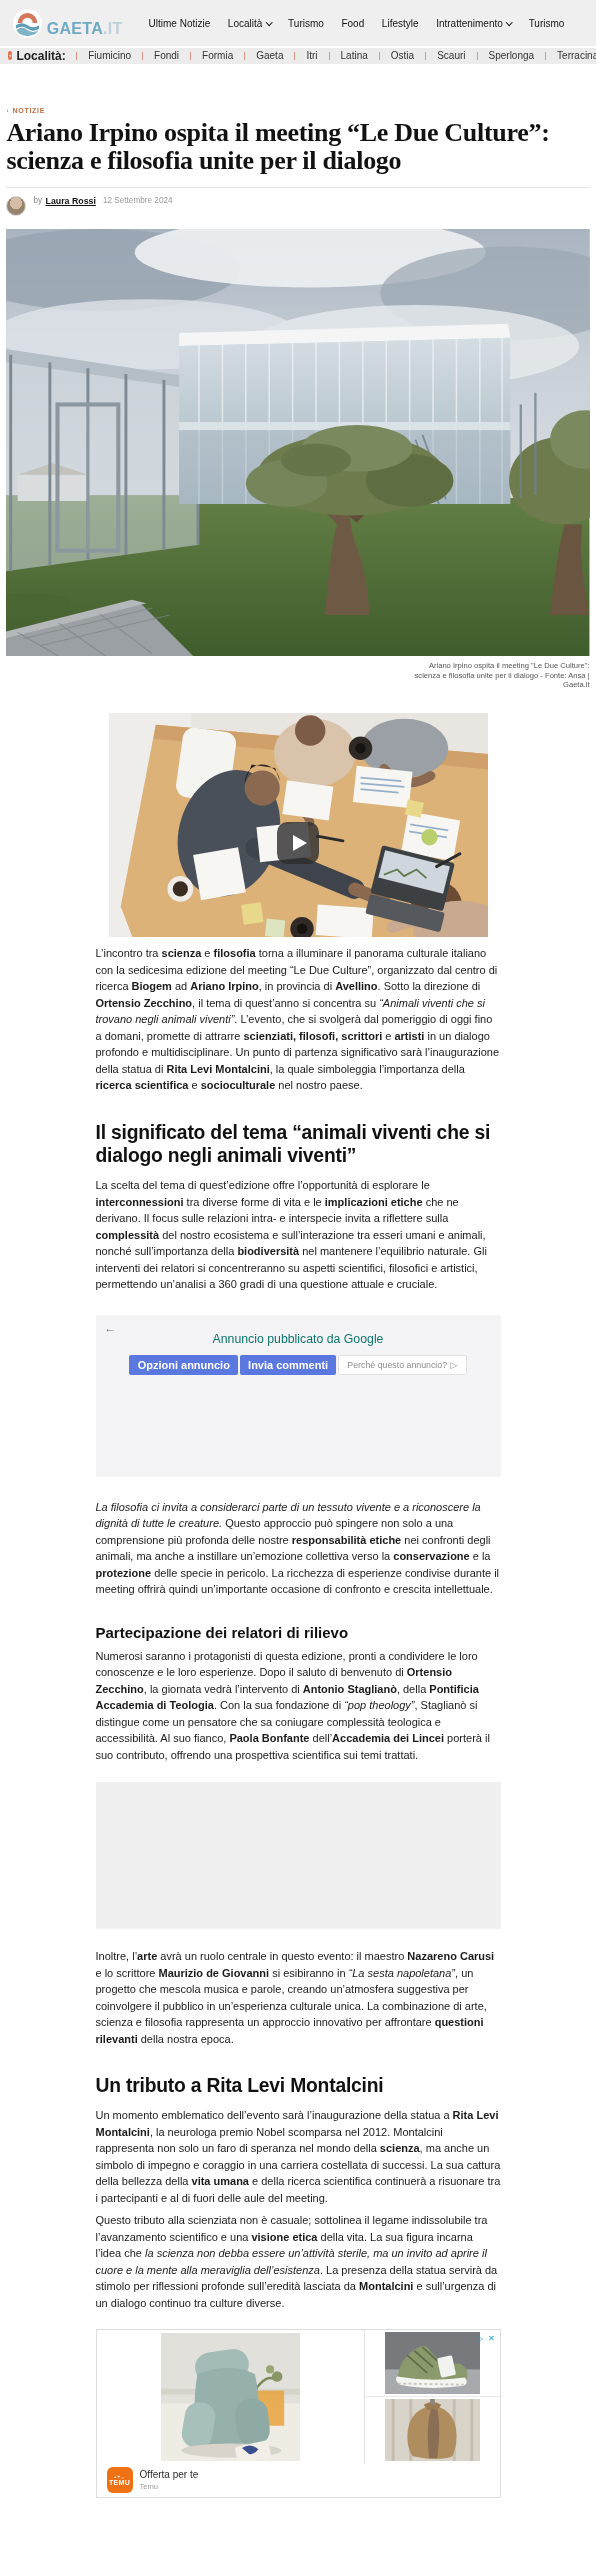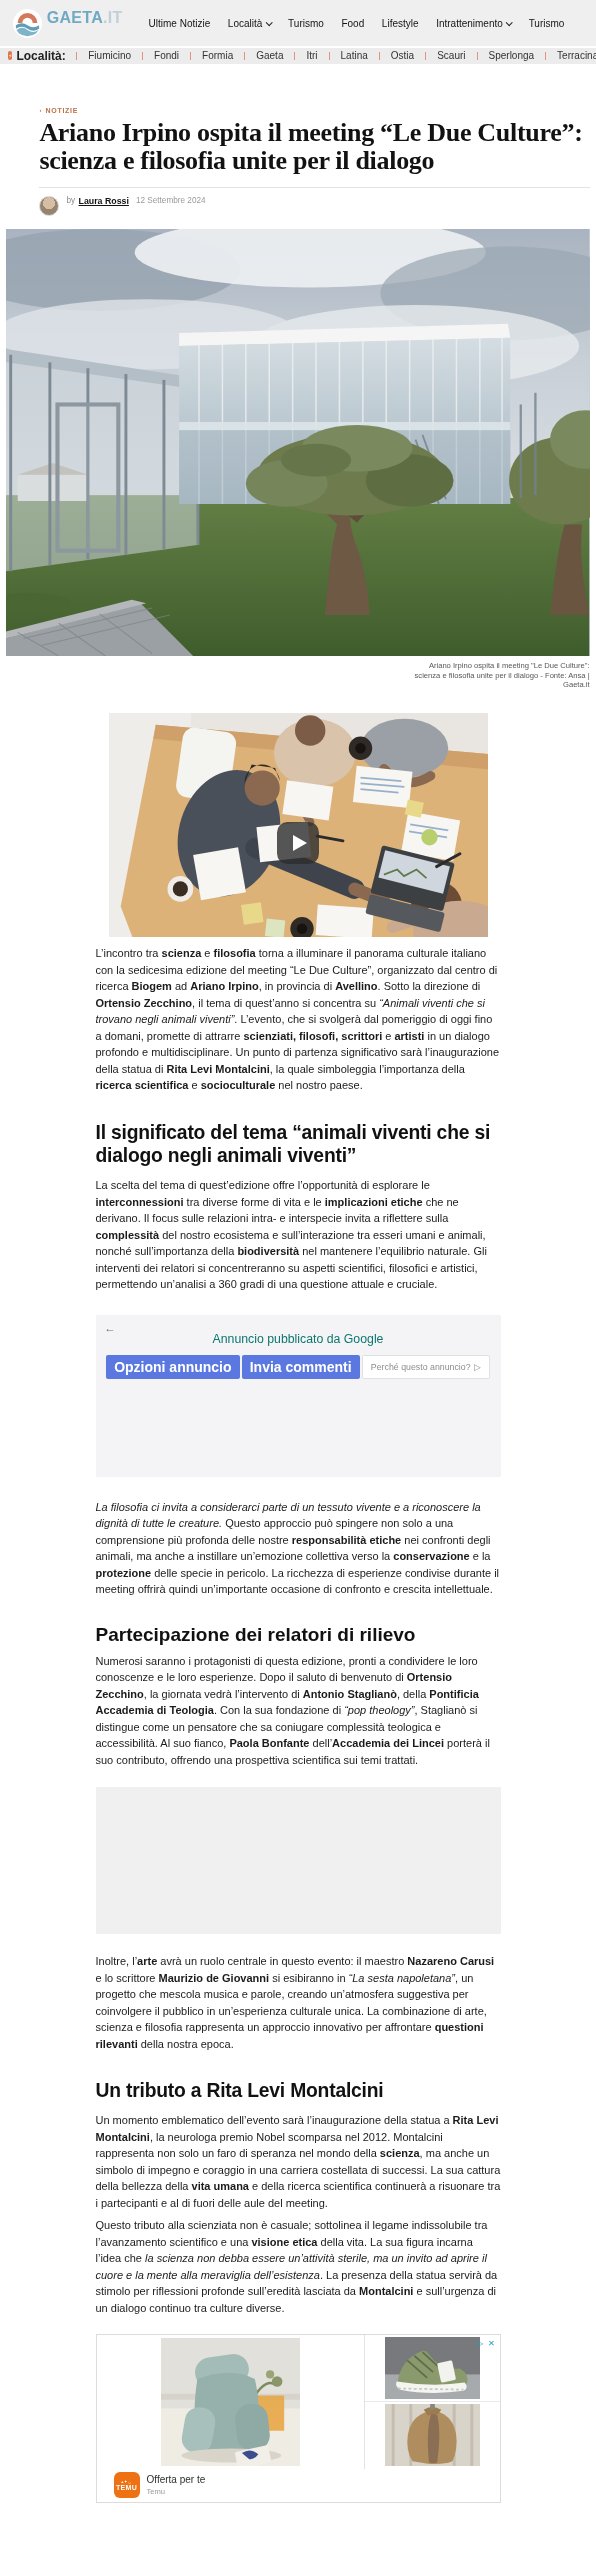--- a/index.html
+++ b/index.html
@@ -1,37 +1,37 @@
 <!DOCTYPE html>
 <html lang="it" style="font-size:9.4px"><head>
 <meta charset="utf-8">
 <style>
   * { box-sizing: border-box; margin: 0; padding: 0; }
   body { background: #ffffff; font-family: "Liberation Sans", "DejaVu Sans", sans-serif; color: #1c1c1c; }
   .page { width: 596px; margin: 0 auto; background: #fff; overflow: hidden; }
 
   
   .topnav { height: 46px; background: #efefef; display: flex; align-items: center; padding: 0 13px; }
-  .logo { display: flex; align-items: flex-start; gap: 4.7px; cursor: pointer; }
+  .logo { display: flex; align-items: flex-end; gap: 4.7px; cursor: pointer; }
   .logo-icon { width: 29px; height: 29px; }
   .logo-text { font-size: 16px; font-weight: 800; letter-spacing: 0.3px; color: #6fa9c2; }
   .logo-text .tld { color: #bfd0da; font-weight: 700; }
   .mainnav { display: flex; align-items: center; gap: 17.6px; margin-left: 26px; }
   .nav-item { font-size: 10px; font-weight: 500; color: #141414; cursor: pointer; display: flex; align-items: center; gap: 3.5px; white-space: nowrap; }
   .chev { width: 4.7px; height: 4.7px; border-right: 1.1px solid #222; border-bottom: 1.1px solid #222; transform: rotate(45deg) translateY(-1.2px); display: inline-block; }
 
   
   .localbar { height: 17.6px; background: #ececec; border-top: 2.3px solid #fff; display: flex; align-items: center; padding: 0 8.2px; }
   .loc-badge { width: 9.4px; height: 9.4px; border-radius: 2.3px; background: #e2744b; color: #fff; font-size: 5.9px; display: flex; align-items: center; justify-content: center; margin-right: 4.1px; }
   .loc-label { font-size: 12px; font-weight: 700; color: #222; margin-right: 10.5px; }
   .loc-item { font-size: 10px; font-weight: 400; color: #333; padding: 0 11px; border-left: 0.6px solid #dd9480; cursor: pointer; line-height: 8.2px; }
   .loc-item:first-of-type { border-left: none; }
 
   
-  .head-wrap { padding: 0 6.4px; margin-left: 33px; }
+  .head-wrap { padding: 0 6.4px; }
   .breadcrumb { margin: 43px 0 5.9px; font-size: 7px; font-weight: 700; letter-spacing: 0.7px; color: #bd7045; display: flex; align-items: center; gap: 3.5px; }
   .bc-arrow { font-size: 5.9px; }
   h1.title { font-family: "Liberation Serif", "DejaVu Serif", serif; font-size: 26px; line-height: 1.07; letter-spacing: -0.3px; color: #121212; font-weight: 700; margin-bottom: 11.7px; max-width: 585px; }
   .rule { border: none; border-top: 0.6px solid #e3e3e3; }
   .author-row { display: flex; margin: 8.2px 0 13px; }
   .avatar { width: 20px; height: 20px; border-radius: 50%; background: radial-gradient(circle at 50% 38%, #d9c3ab 0 38%, #8d7a66 39% 70%, #6b5razy 0), radial-gradient(circle at 50% 30%, #caa98b, #7d6a58); background: radial-gradient(circle at 50% 35%, #d6bda4 0 40%, #96846f 41% 100%); border: 0.6px solid #d8d8d8; }
   .by { font-size: 8.2px; color: #8a8a8a; margin: 0 3.5px 0 7px; }
   .author-name { font-size: 8.8px; font-weight: 700; color: #111; text-decoration: underline; cursor: pointer; }
   .pubdate { font-size: 8.2px; color: #9a9a9a; margin-left: 7px; }
 
@@ -42,42 +42,42 @@
 
   
   .content { width: 405px; margin: 0 auto; }
   .videobox { width: 379px; height: 224px; margin: 23.4px auto 8.2px; position: relative; background: #e8e4de; overflow: hidden; cursor: pointer; }
   .videobox svg { display: block; width: 100%; height: 100%; }
   .playbtn { position: absolute; left: 50%; top: 58%; transform: translate(-50%, -50%); width: 42px; height: 42px; border-radius: 10.5px; background: rgba(45,45,45,.8); display: flex; align-items: center; justify-content: center; }
   .playbtn .tri { width: 0; height: 0; border-left: 14px solid #fff; border-top: 8.8px solid transparent; border-bottom: 8.8px solid transparent; margin-left: 3.5px; }
 
   .content p { font-size: 11px; line-height: 1.5; color: #1b1b1b; margin: 6px 0; }
   .content h2 { font-size: 19.3px; line-height: 1.22; font-weight: 700; color: #111; margin: 27px 0 9.4px; letter-spacing: -0.2px; }
-  .content h3 { font-size: 19px; font-weight: 700; color: #111; margin: 26px 0 7px; }
+  .content h3 { font-size: 15px; font-weight: 700; color: #111; margin: 26px 0 7px; }
 
   
   .ad-google { height: 162px; background: #f4f4f6; margin: 22px 0; position: relative; }
   .ad-back { position: absolute; left: 8.8px; top: 5.9px; font-size: 11.7px; color: #6f6f6f; cursor: pointer; }
   .ad-g-label { text-align: center; padding-top: 17.6px; font-size: 12.3px; color: #0f766e; }
   .ad-g-buttons { display: flex; justify-content: center; gap: 1.8px; margin-top: 8.2px; }
-  .ad-btn-blue { background: #5b78e0; color: #fff; border: none; font-size: 14px; font-weight: 600; padding: 4.1px 8.2px; border-radius: 2px; cursor: pointer; font-family: inherit; }
+  .ad-btn-blue { background: #5b78e0; color: #fff; border: none; font-size: 11px; font-weight: 600; padding: 4.1px 8.2px; border-radius: 2px; cursor: pointer; font-family: inherit; }
   .ad-btn-white { background: #fff; color: #8d8d8d; border: 0.6px solid #e0e0e0; font-size: 8.8px; padding: 4.1px 8.2px; border-radius: 1.8px; cursor: pointer; font-family: inherit; display: flex; align-items: center; gap: 3.5px; }
 
   .ad-empty { height: 147px; background: #f0f0f0; margin: 19px 0; }
 
   
   .ad-temu { height: 169px; margin: 17.6px 0 27px; background: #fff; border: 0.6px solid #dcdcdc; position: relative; display: flex; flex-direction: column; }
   .temu-top { flex: 1; display: flex; min-height: 0; }
   .temu-left { flex: 1; display: flex; align-items: center; justify-content: center; border-right: 0.6px solid #e3e3e3; }
   .temu-left svg { width: 139px; height: 128px; }
   .temu-right { width: 135px; display: flex; flex-direction: column; align-items: center; justify-content: center; gap: 0; }
   .temu-right .imgwrap { height: 50%; width: 100%; display: flex; align-items: center; justify-content: center; border-bottom: 0.6px solid #e9e9e9; }
   .temu-right .imgwrap:last-child { border-bottom: none; }
   .temu-right svg { width: 95px; height: 62px; }
-  .temu-bottom { height: 33px; display: flex; align-items: center; padding: 0 17px; gap: 7px; }
+  .temu-bottom { height: 33px; display: flex; align-items: center; padding: 0 10px; gap: 7px; }
   .temu-logo { width: 26px; height: 26px; border-radius: 5.9px; background: #ee7214; color: #fff; display: flex; flex-direction: column; align-items: center; justify-content: center; font-weight: 800; cursor: pointer; }
   .temu-logo .glyphs { font-size: 4.1px; letter-spacing: 0.6px; line-height: 4.1px; }
   .temu-logo .word { font-size: 7px; letter-spacing: 0.3px; }
   .temu-title { font-size: 10px; color: #2f2f2f; font-weight: 500; cursor: pointer; }
   .temu-sub { font-size: 7.6px; color: #9a9a9a; margin-top: 1.8px; }
   .adchoices { position: absolute; top: 2.9px; right: 4.7px; display: flex; gap: 4.7px; align-items: center; color: #1a9fc4; font-size: 8.2px; }
   .adchoices span { cursor: pointer; }
 </style>
 </head>
 <body>

